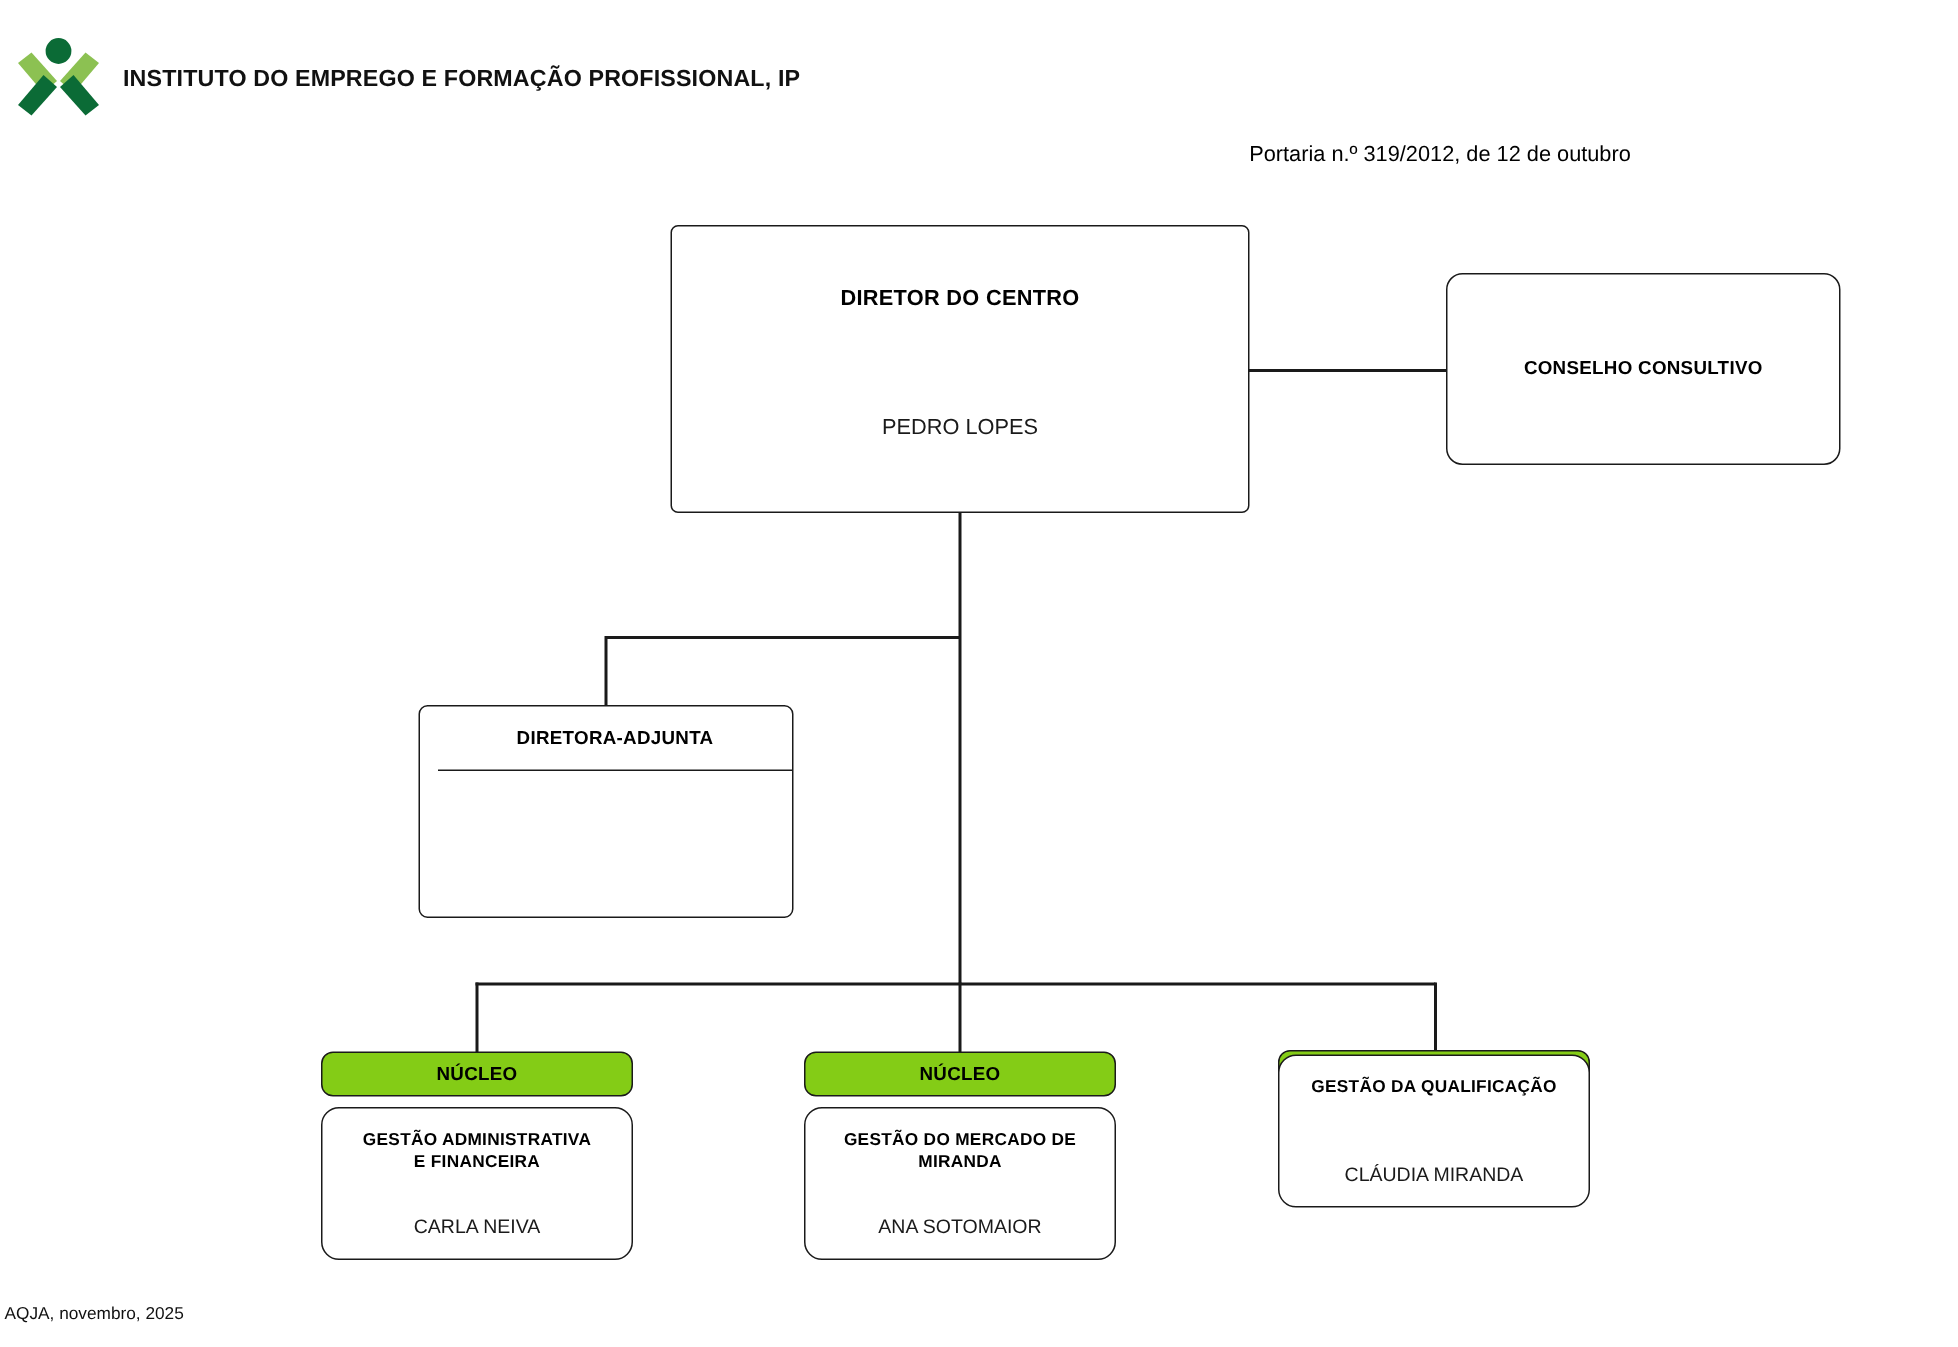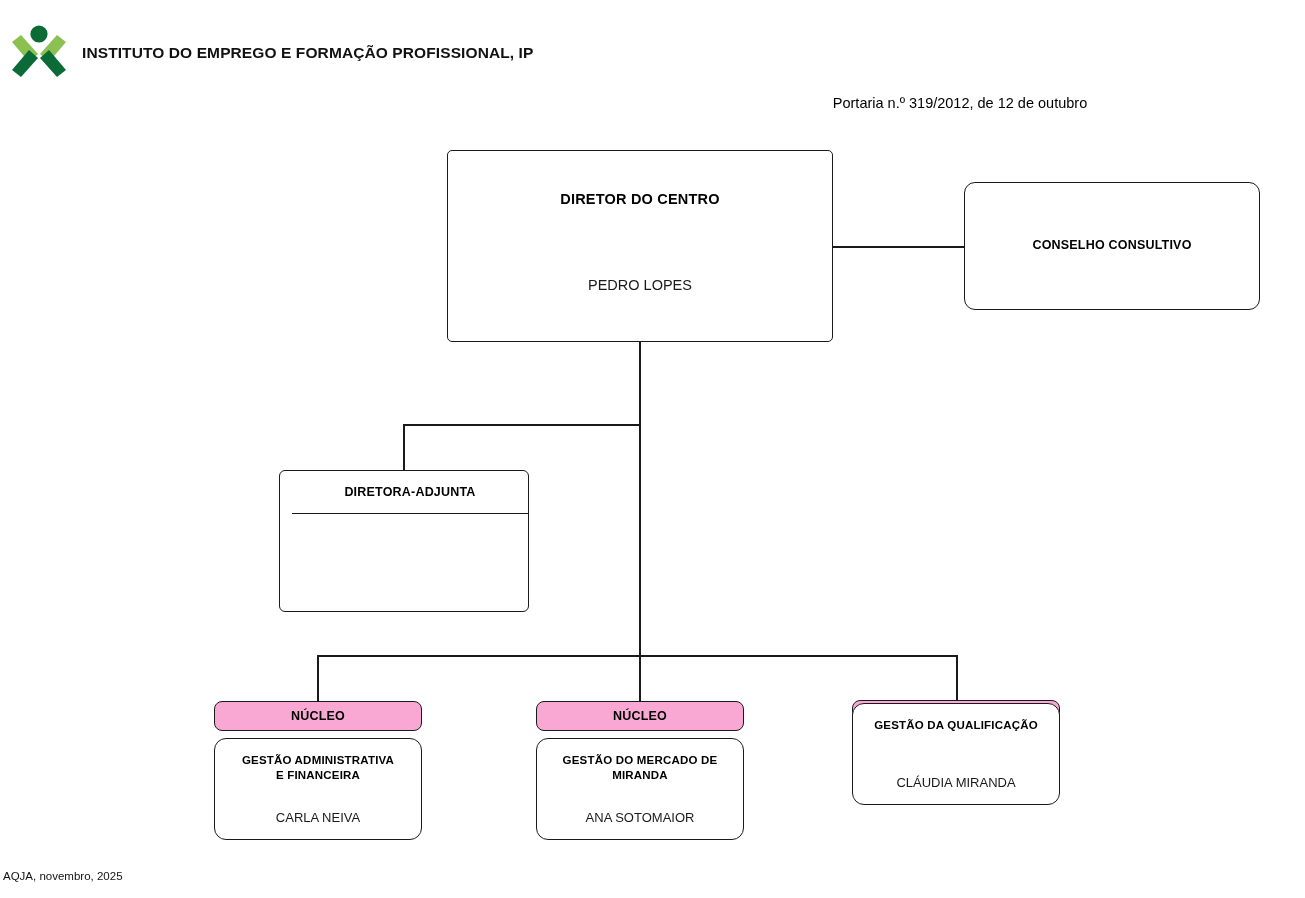--- a/index.html
+++ b/index.html
@@ -115,21 +115,21 @@
     position: absolute;
     left: 0; right: 0;
     top: 126px;
     font-size: 14.5px;
   }
 
   
   #node-conselho {
     left: 964px;
     top: 182px;
-    width: 296px;
+    width: 263px;
     height: 128px;
     border-radius: 11px;
     padding-left: 16px;
   }
   #node-conselho .node-title {
     position: absolute;
     left: 0; right: 0;
     top: 55px;
     font-size: 12.5px;
   }
@@ -153,21 +153,21 @@
   }
   #node-adjunta .adj-head .node-title { font-size: 12.5px; }
   #node-adjunta .adj-body { height: 98px; }
 
   
   .nucleo-head {
     position: absolute;
     box-sizing: border-box;
     border: 1.4px solid #1a1a1a;
     border-radius: 8px;
-    background: #f9a8d4;
+    background: #84cc16;
     height: 30px;
     display: flex;
     align-items: center;
     justify-content: center;
     z-index: 3;
   }
   .nucleo-head .node-title { font-size: 12.5px; }
 
   .nucleo-body {
     position: absolute;

